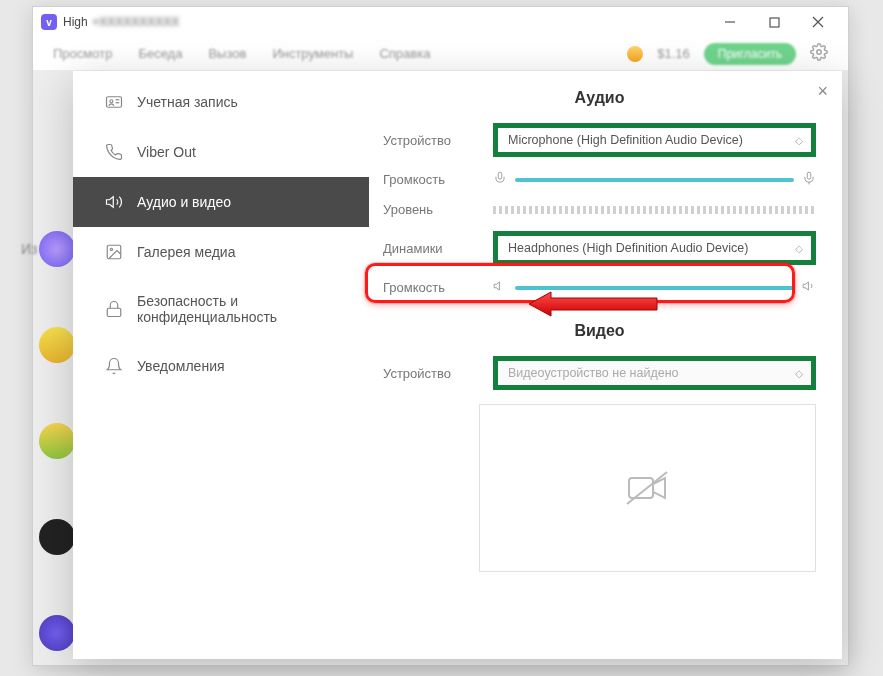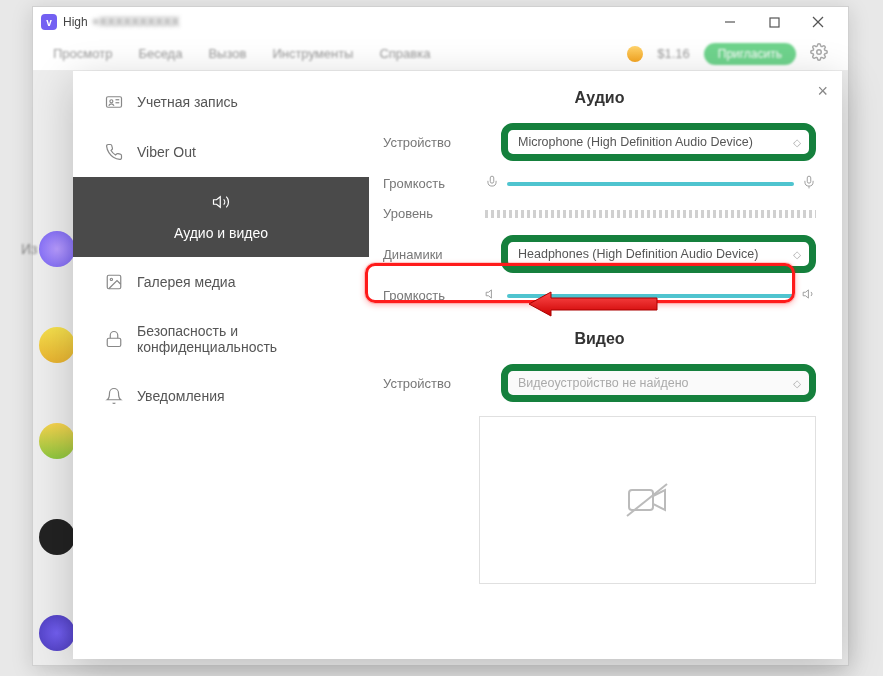--- a/index.html
+++ b/index.html
@@ -45,33 +45,33 @@
 .modal {
   position: absolute; top: 34px; left: 40px; right: 6px; bottom: 6px;
   background: #fff; display: flex; box-shadow: 0 10px 40px rgba(0,0,0,.2);
 }
 .settings-nav { width: 296px; padding-top: 6px; }
 .settings-nav .item {
   display:flex; align-items:center; gap: 14px; padding: 16px 32px; font-size:14px; color:#555;
   cursor:pointer; border-bottom: none;
 }
 .settings-nav .item .ic { width:18px; display:flex; justify-content:center; color:#888;}
-.settings-nav .item.active { background:#4a4a4a; color:#fff;flex-direction:column; }
+.settings-nav .item.active { background:#4a4a4a; color:#fff; }
 .settings-nav .item.active .ic { color:#fff; }
 
 .settings-main { flex:1; padding: 14px 26px 10px 14px; position:relative; font-size:13px; color:#666; }
 .close-x { position:absolute; top:10px; right:14px; color:#888; font-size:18px; cursor:pointer; }
 .section-h { font-size:16px; color:#333; font-weight:600; margin: 4px 0 16px 0; text-align: center; }
 .section-h2 { margin-top: 26px; }
 
-.row { display:flex; align-items:center; margin-bottom: 14px; gap: 16px;}
+.row { display:flex; align-items:center; margin-bottom: 14px; gap: 24px;}
 .row .lbl { width: 86px; flex-shrink:0; font-size:13px; color:#777;}
 .select {
-  flex:1; border:7px solid #15803d; border-radius:12px; padding:5px 10px; font-size:12.5px; color:#555;
-  display:flex; justify-content:space-between; align-items:center; background:#fff;margin-left:16px;
+  flex:1; border:5px solid #15803d; border-radius:0; padding:5px 10px; font-size:12.5px; color:#555;
+  display:flex; justify-content:space-between; align-items:center; background:#fff;
 }
 .select .chev { color:#aaa; font-size:10px; letter-spacing:-2px;}
 
 .slider-row { display:flex; align-items:center; gap:8px; flex:1;}
 .mic-ic,.spk-ic { color:#999; }
 .track { flex:1; height:4px; background:#4fc4cf; border-radius:2px; position:relative;}
 .track.level { background: repeating-linear-gradient(90deg,#d0d0d0 0 3px, transparent 3px 6px); height:8px; border-radius:0;}
 
 .highlight-box {
   position:absolute; border:3px solid #ff1a1a; border-radius:10px;

